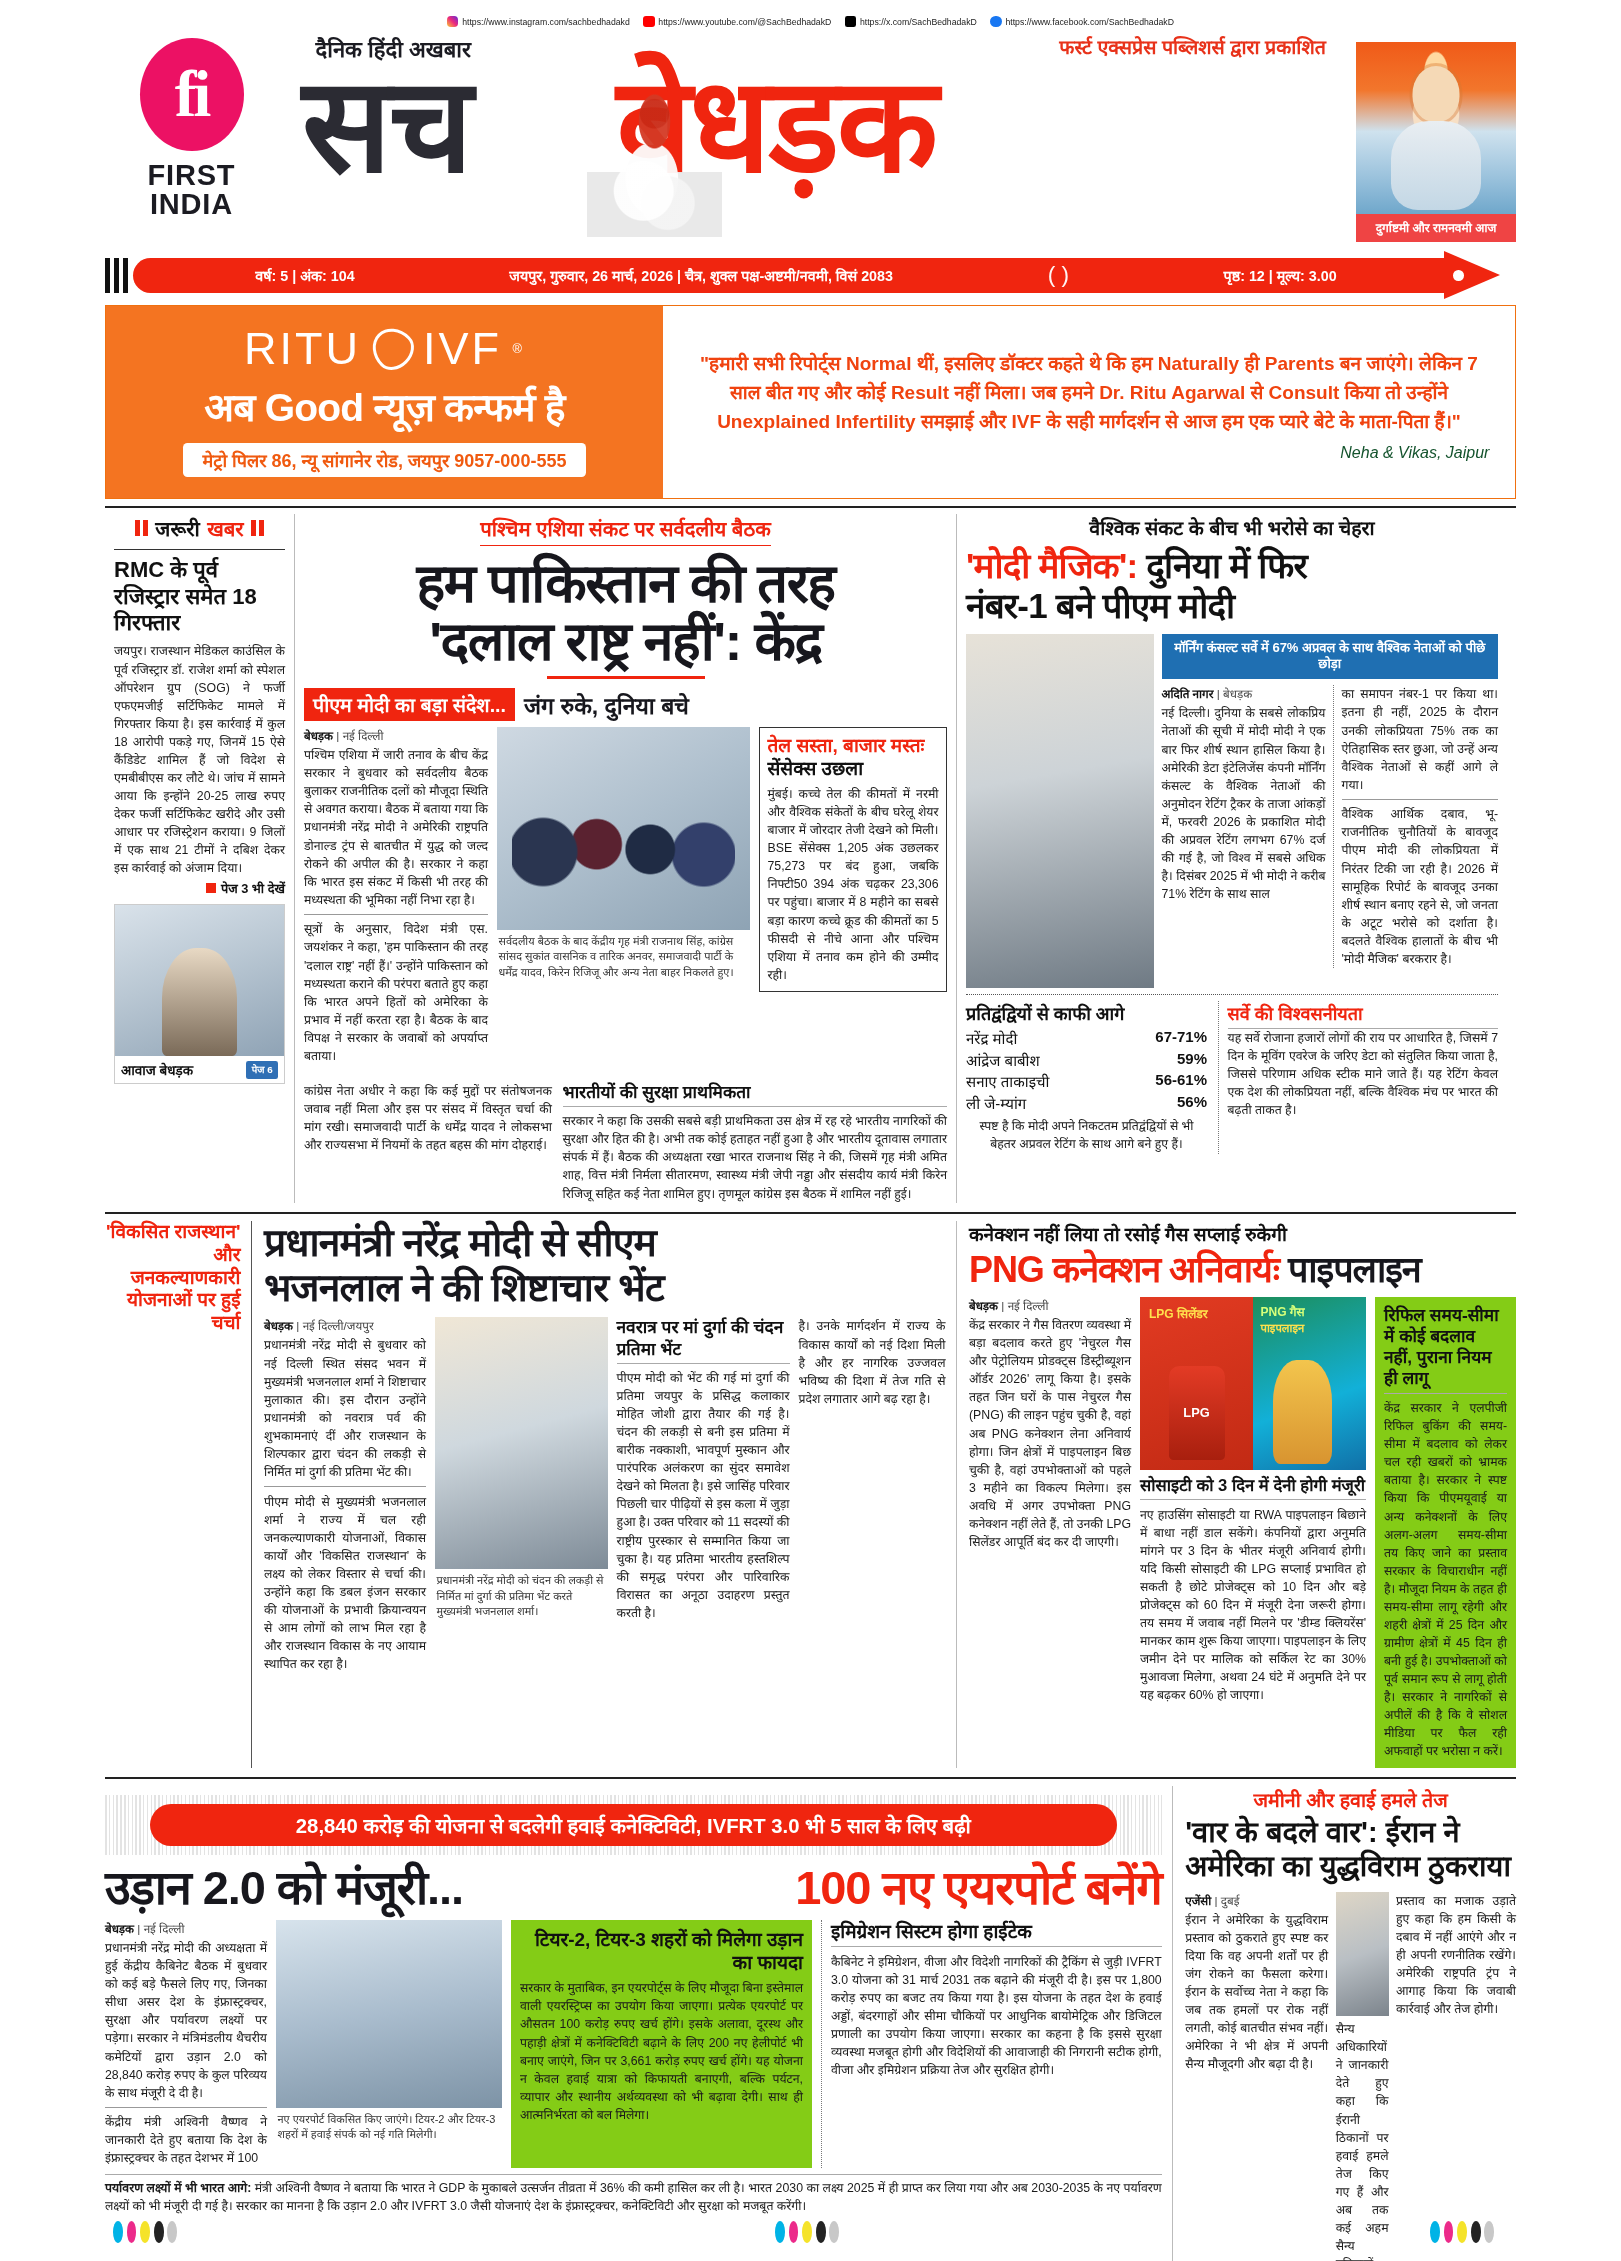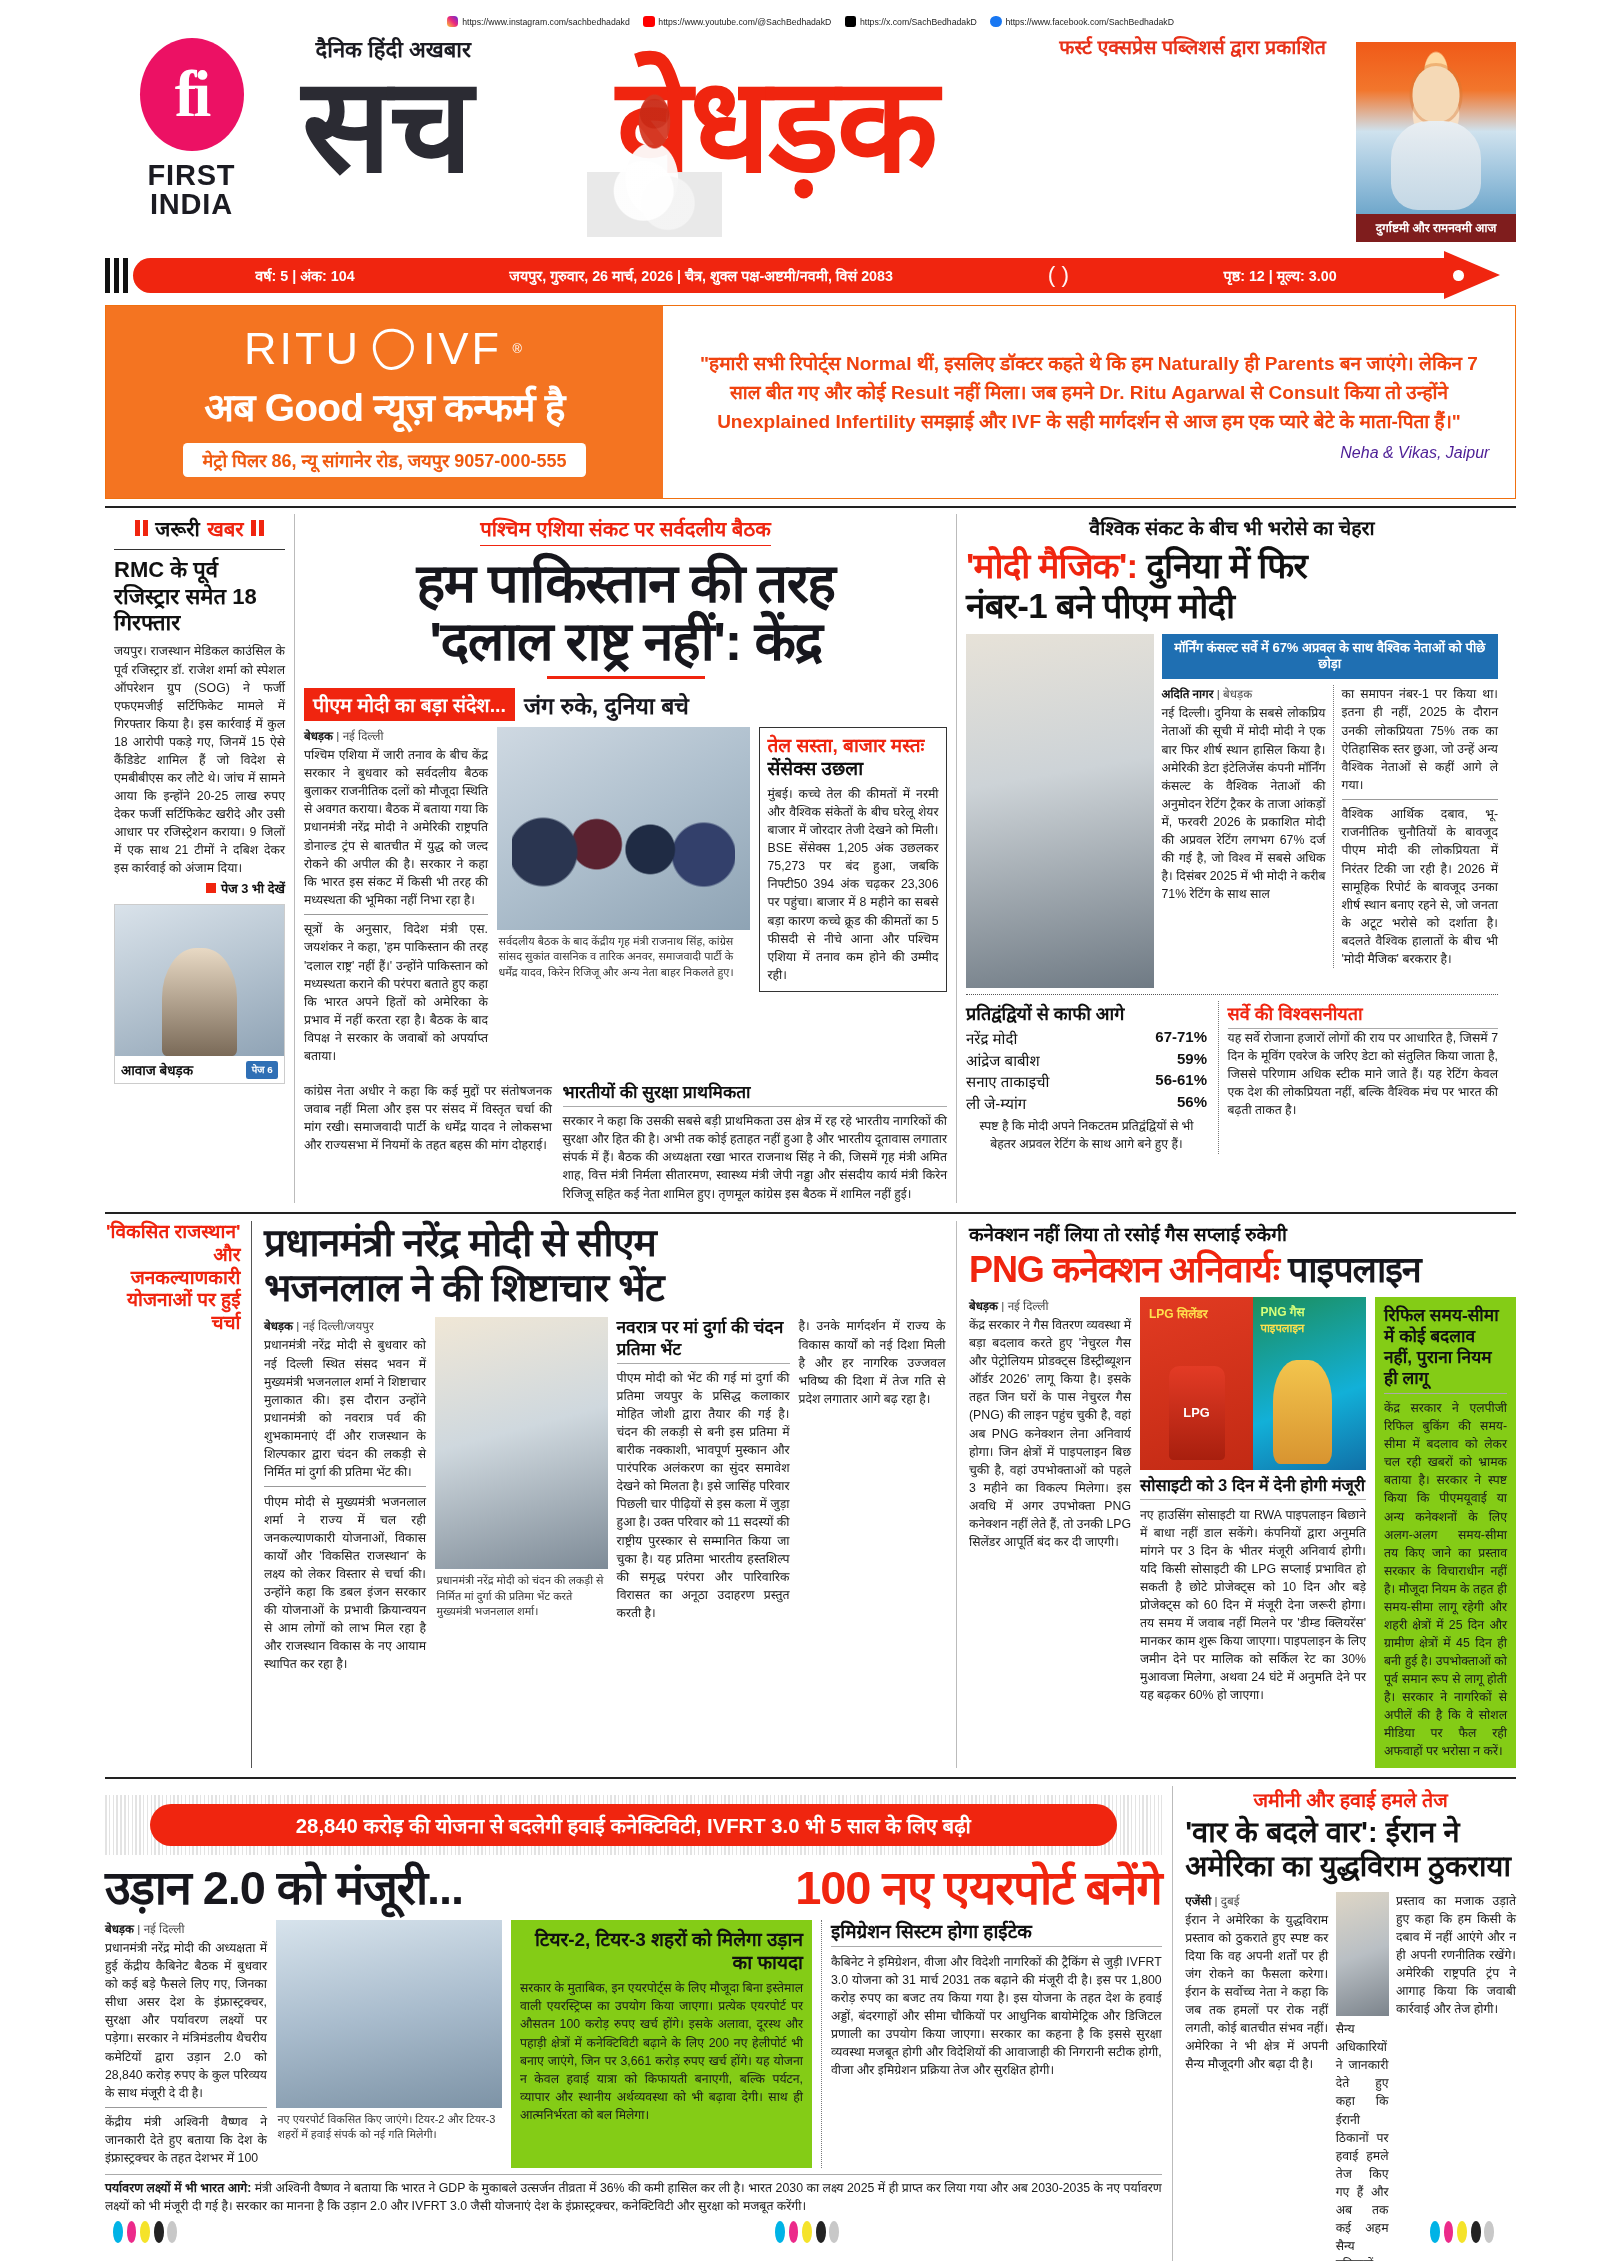--- a/index.html
+++ b/index.html
@@ -53,21 +53,21 @@
      background:
        radial-gradient(ellipse at 50% 18%, #ffd9a0 0 10%, transparent 11%),
        radial-gradient(ellipse at 50% 42%, #f7dfc4 0 20%, transparent 21%),
        linear-gradient(180deg,#f05a18 0%, #f2762c 28%, #cfe2ee 52%, #9cc3dd 78%, #6fa7cb 100%);
      position:relative; overflow:hidden;}
   .deity-img:before{content:"";position:absolute;left:50%;top:14%;transform:translateX(-50%);
      width:47px;height:56px;border-radius:50% 50% 46% 46%;background:#f5d9b6;box-shadow:0 0 0 3px rgba(215,120,50,.4);}
   .deity-img:after{content:"";position:absolute;left:50%;top:46%;transform:translateX(-50%);
      width:90px;height:89px;border-radius:42% 42% 30% 30%;
      background:linear-gradient(180deg,#e9eef2,#c3d7e5);}
-  .deity-cap{ background:#7f1d1d;color:#fff;font-size:12px;font-weight:700;text-align:center;padding:5.3px 1.5px;}
+  .deity-cap{ background:#ef4444;color:#fff;font-size:12px;font-weight:700;text-align:center;padding:5.3px 1.5px;}
 
   
   .datebar-wrap{ position:relative; height:44px; margin-top:4.5px; display:flex; align-items:center;}
   .bars{ display:flex; gap:3.8px; margin-right:4.5px;}
   .bars i{ display:block;width:5.3px;height:35px;background:#111;}
   .datebar{ flex:1; background:#f0250f; height:35px; border-radius:19.6px 0 0 19.6px; display:flex; align-items:center;
             justify-content:space-around; color:#fff; font-size:14.3px; font-weight:700; padding:0 30px 0 45px; position:relative;}
   .db-paren{ font-size:22.6px; font-weight:400; opacity:.95;}
   .nib{ width:72px;height:48px;flex:0 0 auto;position:relative;}
   .nib:before{content:"";position:absolute;left:0;top:0;width:0;height:0;border-left:56px solid #f0250f;border-top:24px solid transparent;border-bottom:24px solid transparent;}
@@ -76,21 +76,21 @@
   
   .ad{ display:flex; height:194px; margin-top:7.5px; border:1.5px solid #f0700f; }
   .ad-left{ width:557px;background:#f47421;display:flex;flex-direction:column;align-items:center;justify-content:center;padding:7.5px 0 10.5px;}
   .ad-brand{ color:#fff;font-size:45px;font-weight:400;letter-spacing:3px;display:flex;align-items:center;gap:10.5px;}
   .ad-heart{ width:41px;height:41px;border:3px solid #fff;border-radius:50% 50% 50% 50%/60% 60% 40% 40%;transform:rotate(-45deg);display:inline-block;}
   .ad-reg{ font-size:12.8px;vertical-align:super;}
   .ad-line2{ color:#fff;font-size:39px;font-weight:800;margin-top:4.5px;letter-spacing:-0.8px;}
   .ad-addr{ margin-top:10.5px;background:#fff;color:#f05a10;font-size:18px;font-weight:800;padding:5.3px 19.6px;border-radius:4.5px;white-space:nowrap;}
   .ad-right{ flex:1;background:#fff;padding:16.6px 25.6px 7.5px;display:flex;flex-direction:column;justify-content:center;}
   .ad-quote{ color:#f0430f;font-size:19px;font-weight:700;line-height:1.52;text-align:center;}
-  .ad-sign{ color:#4c1d95;font-size:16px;font-style:italic;text-align:right;margin-top:7.5px;}
+  .ad-sign{ color:#14532d;font-size:16px;font-style:italic;text-align:right;margin-top:7.5px;}
 
   
   .main{ display:flex; margin-top:7.5px; border-top:2.3px solid #222; padding-top:6px; gap:0;}
   .col{ padding:0 9px;}
   .col-a{ width:190px; border-right:0.8px solid #bbb;}
   .col-b{ width:662px; border-right:0.8px solid #bbb;}
   .col-c{ width:550px;}
 
   .jk-head{ display:flex;align-items:center;justify-content:center;gap:7.5px;padding-bottom:3px;}
   .jk-bars{ display:flex;gap:2.3px;}

